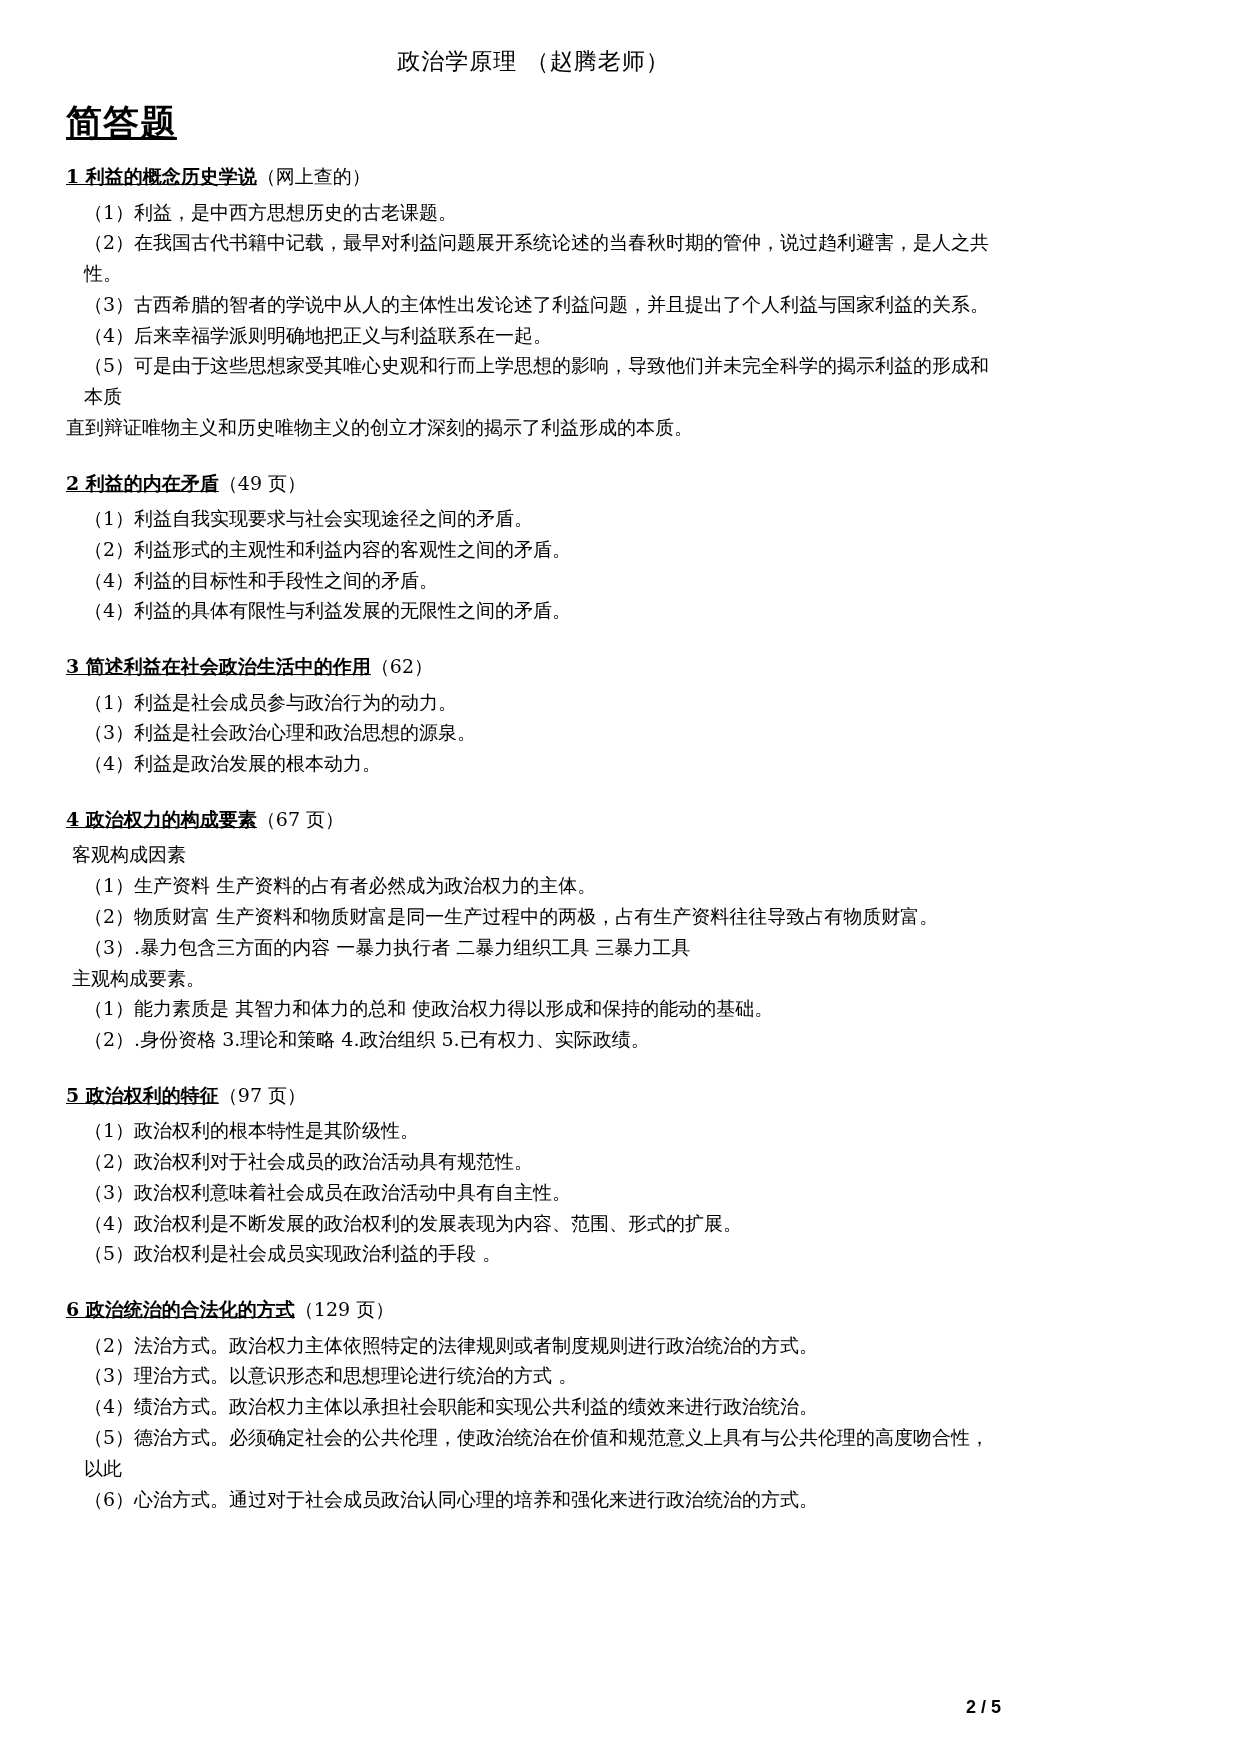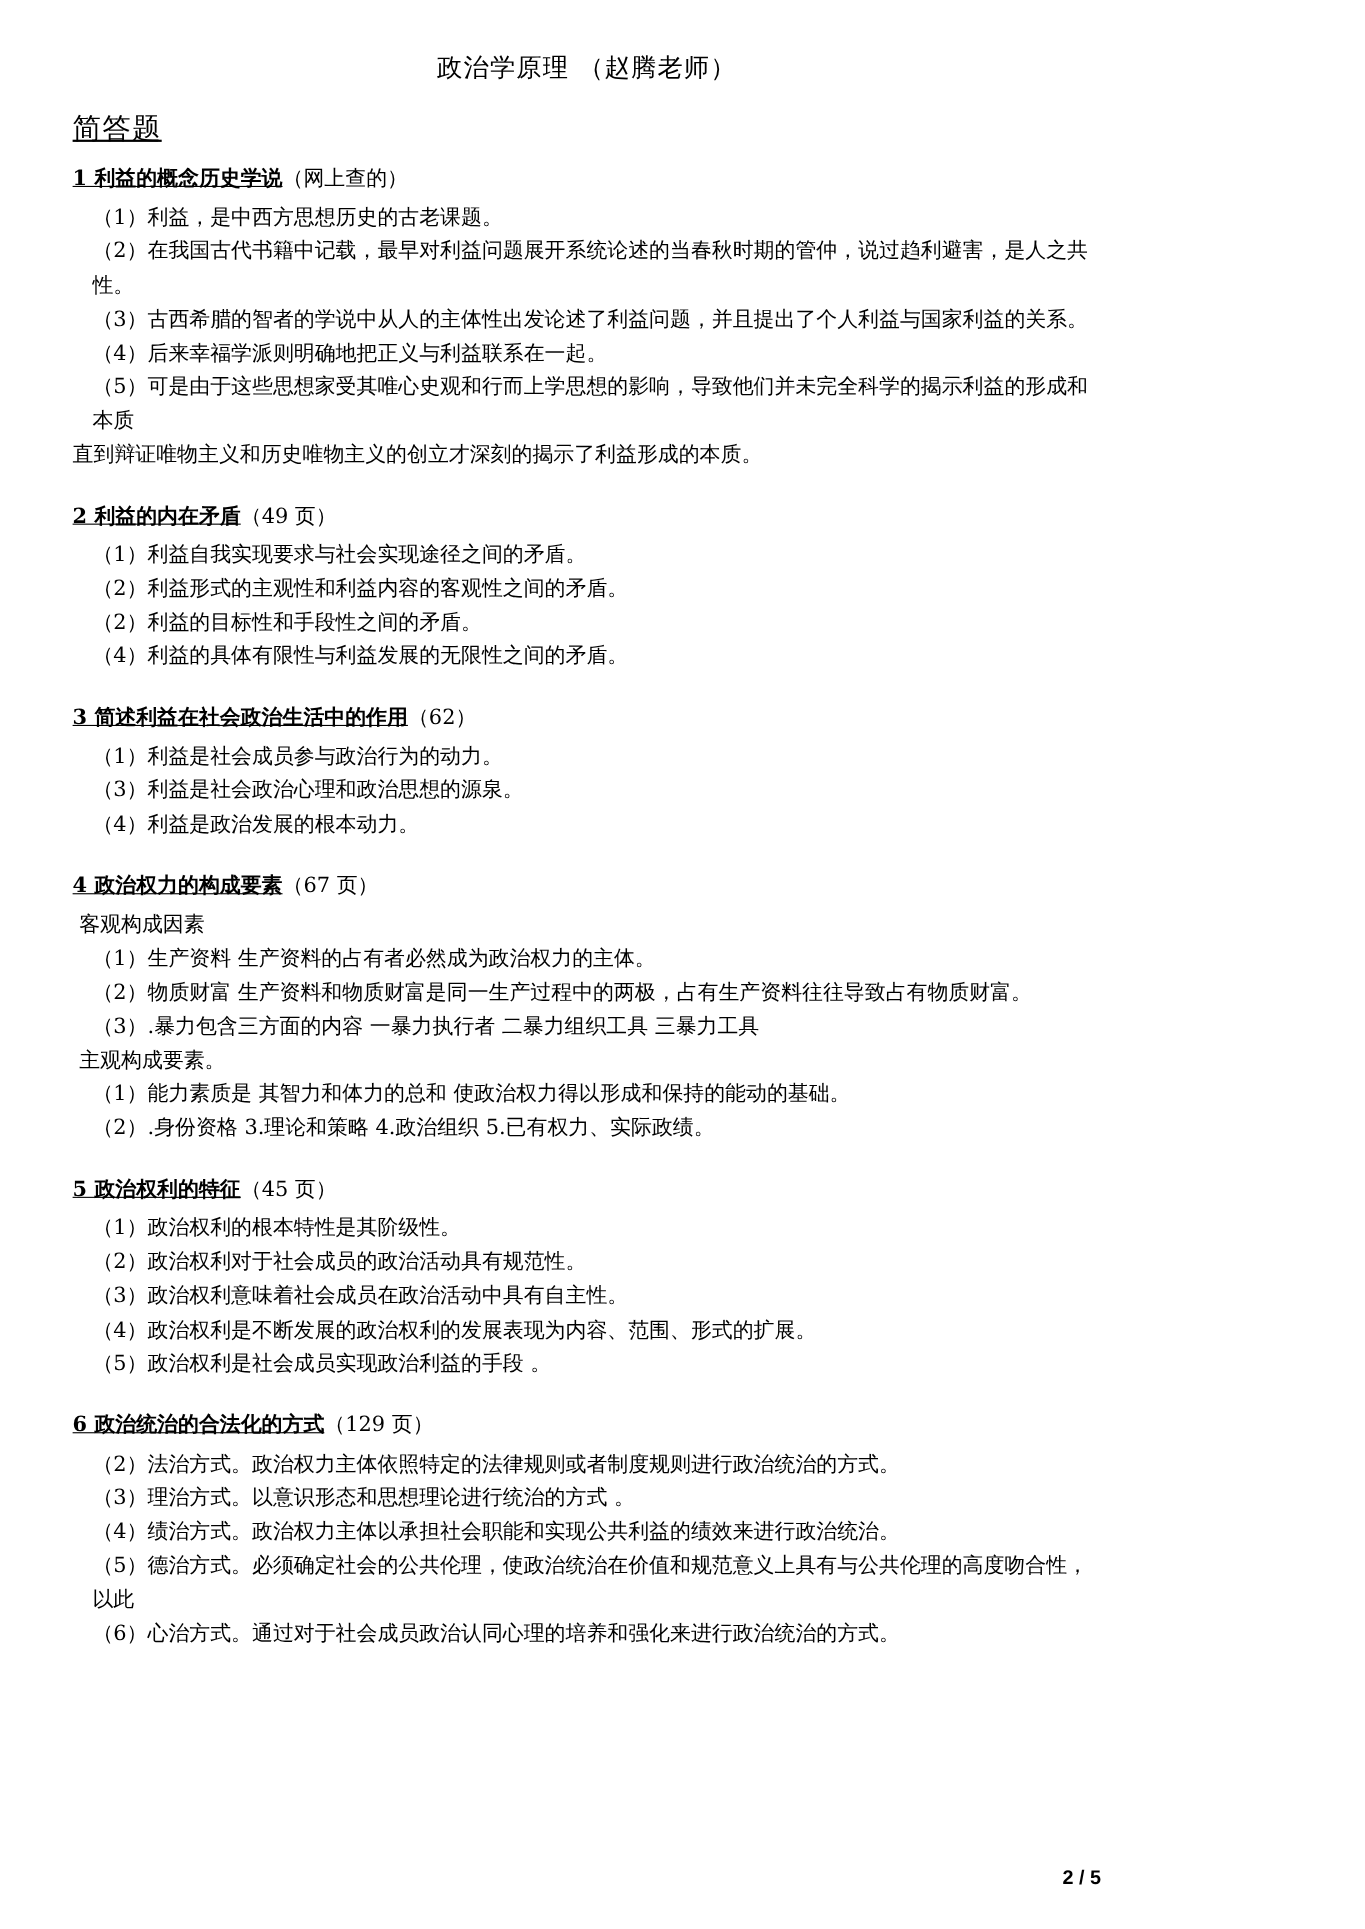--- a/index.html
+++ b/index.html
@@ -22,22 +22,22 @@
     position: relative;
   }
   .doc-title {
     text-align: center;
     font-size: 23px;
     letter-spacing: 1px;
     margin: 0 0 22px 0;
     font-weight: normal;
   }
   .section-heading {
-    font-size: 26px;
-    font-weight: normal;
+    font-size: 36px;
+    font-weight: bold;
     text-decoration: underline;
     margin: 6px 0 14px 0;
     letter-spacing: 1px;
   }
   .q-block {
     margin-bottom: 26px;
   }
   .q-title {
     font-size: 19px;
     font-weight: bold;
@@ -90,41 +90,41 @@
         <div class="q-line">（2）在我国古代书籍中记载，最早对利益问题展开系统论述的当春秋时期的管仲，说过趋利避害，是人之共性。</div>
         <div class="q-line">（3）古西希腊的智者的学说中从人的主体性出发论述了利益问题，并且提出了个人利益与国家利益的关系。</div>
         <div class="q-line">（4）后来幸福学派则明确地把正义与利益联系在一起。</div>
         <div class="q-line">（5）可是由于这些思想家受其唯心史观和行而上学思想的影响，导致他们并未完全科学的揭示利益的形成和本质</div>
         <div class="q-line cont">直到辩证唯物主义和历史唯物主义的创立才深刻的揭示了利益形成的本质。</div>
       </div>
       <div class="q-block">
         <div class="q-title"><span class="q-main">2 利益的内在矛盾</span><span class="q-note">（49 页）</span></div>
         <div class="q-line">（1）利益自我实现要求与社会实现途径之间的矛盾。</div>
         <div class="q-line">（2）利益形式的主观性和利益内容的客观性之间的矛盾。</div>
-        <div class="q-line">（2）利益的目标性和手段性之间的矛盾。</div>
+        <div class="q-line">（4）利益的目标性和手段性之间的矛盾。</div>
         <div class="q-line">（4）利益的具体有限性与利益发展的无限性之间的矛盾。</div>
       </div>
       <div class="q-block">
         <div class="q-title"><span class="q-main">3 简述利益在社会政治生活中的作用</span><span class="q-note">（62）</span></div>
         <div class="q-line">（1）利益是社会成员参与政治行为的动力。</div>
         <div class="q-line">（3）利益是社会政治心理和政治思想的源泉。</div>
         <div class="q-line">（4）利益是政治发展的根本动力。</div>
       </div>
       <div class="q-block">
         <div class="q-title"><span class="q-main">4 政治权力的构成要素</span><span class="q-note">（67 页）</span></div>
         <div class="q-line plain">客观构成因素</div>
         <div class="q-line">（1）生产资料  生产资料的占有者必然成为政治权力的主体。</div>
         <div class="q-line">（2）物质财富  生产资料和物质财富是同一生产过程中的两极，占有生产资料往往导致占有物质财富。</div>
         <div class="q-line">（3）.暴力包含三方面的内容   一暴力执行者 二暴力组织工具   三暴力工具</div>
         <div class="q-line plain">主观构成要素。</div>
         <div class="q-line">（1）能力素质是   其智力和体力的总和 使政治权力得以形成和保持的能动的基础。</div>
         <div class="q-line">（2）.身份资格   3.理论和策略  4.政治组织  5.已有权力、实际政绩。</div>
       </div>
       <div class="q-block">
-        <div class="q-title"><span class="q-main">5 政治权利的特征</span><span class="q-note">（45 页）</span></div>
+        <div class="q-title"><span class="q-main">5 政治权利的特征</span><span class="q-note">（97 页）</span></div>
         <div class="q-line">（1）政治权利的根本特性是其阶级性。</div>
         <div class="q-line">（2）政治权利对于社会成员的政治活动具有规范性。</div>
         <div class="q-line">（3）政治权利意味着社会成员在政治活动中具有自主性。</div>
         <div class="q-line">（4）政治权利是不断发展的政治权利的发展表现为内容、范围、形式的扩展。</div>
         <div class="q-line">（5）政治权利是社会成员实现政治利益的手段 。</div>
       </div>
       <div class="q-block">
         <div class="q-title"><span class="q-main">6 政治统治的合法化的方式</span><span class="q-note">（129 页）</span></div>
         <div class="q-line">（2）法治方式。政治权力主体依照特定的法律规则或者制度规则进行政治统治的方式。</div>
         <div class="q-line">（3）理治方式。以意识形态和思想理论进行统治的方式 。</div>

